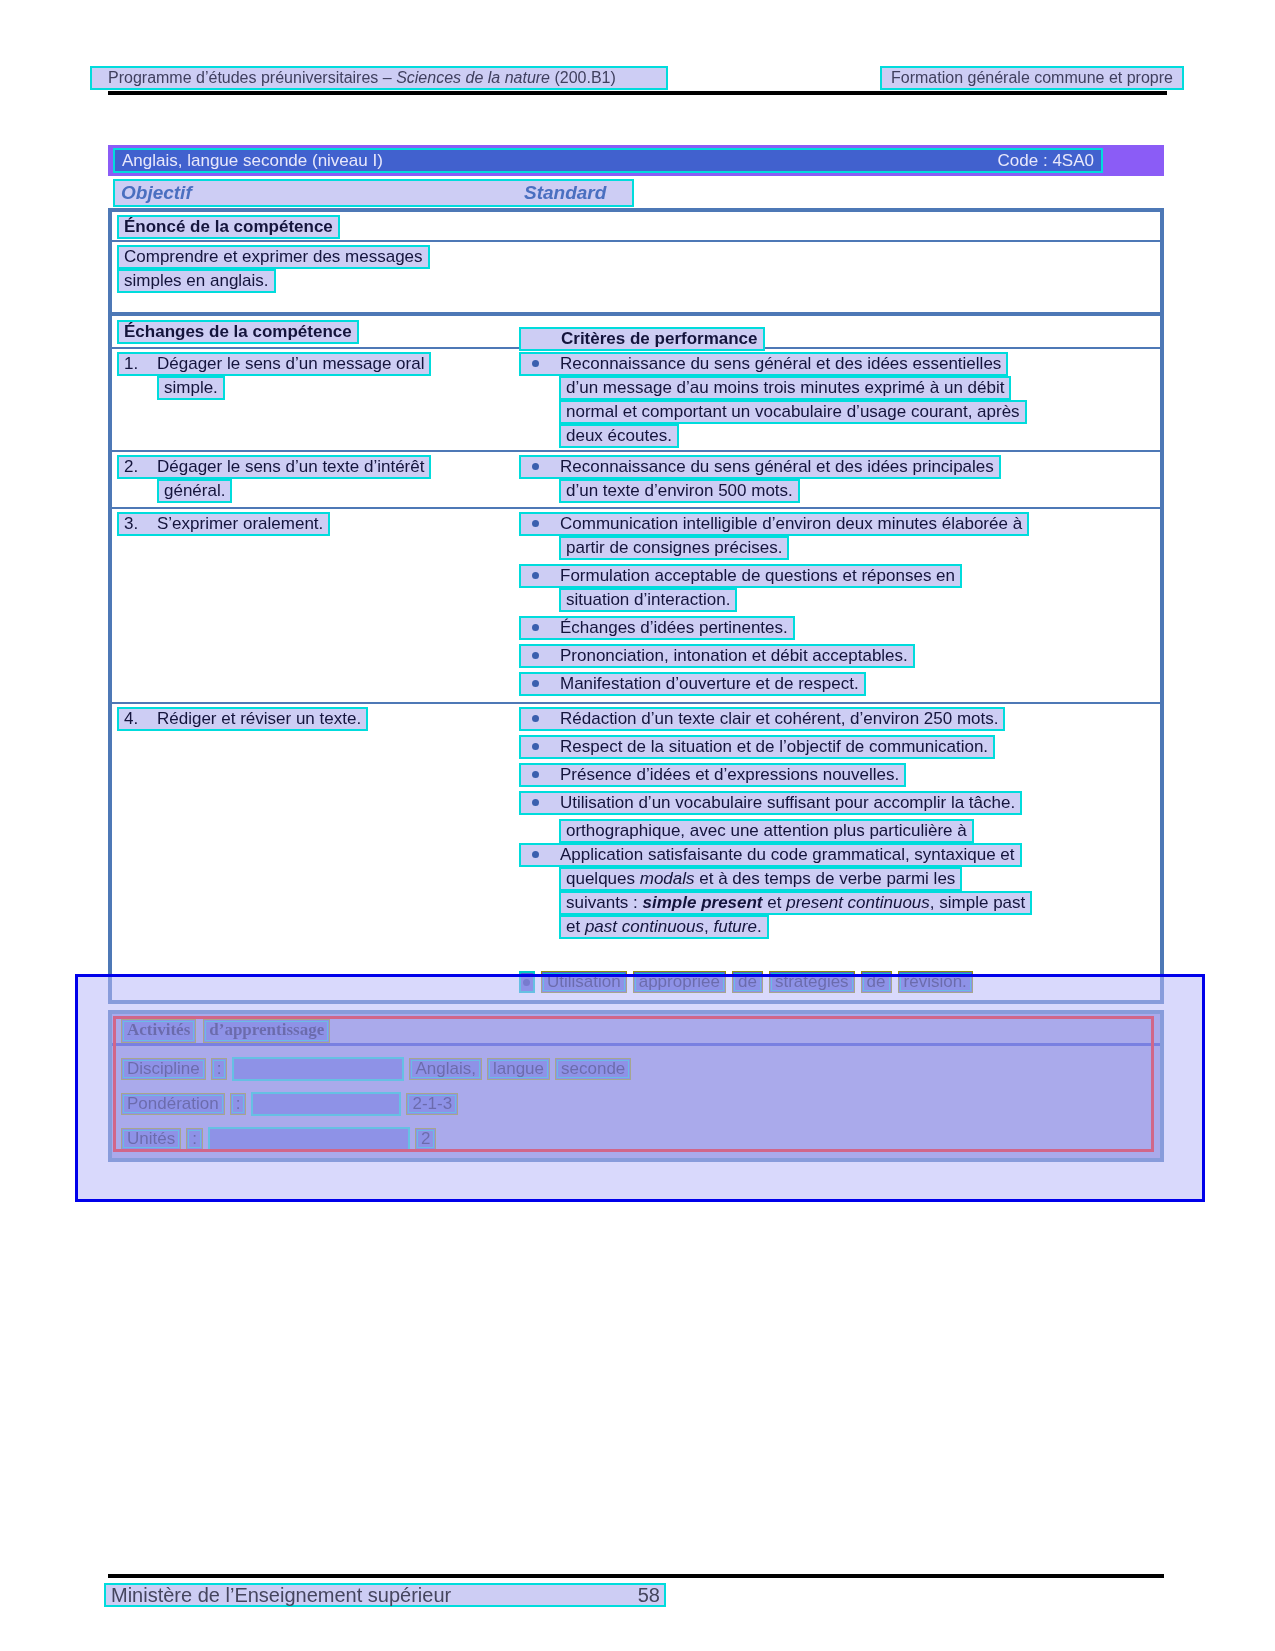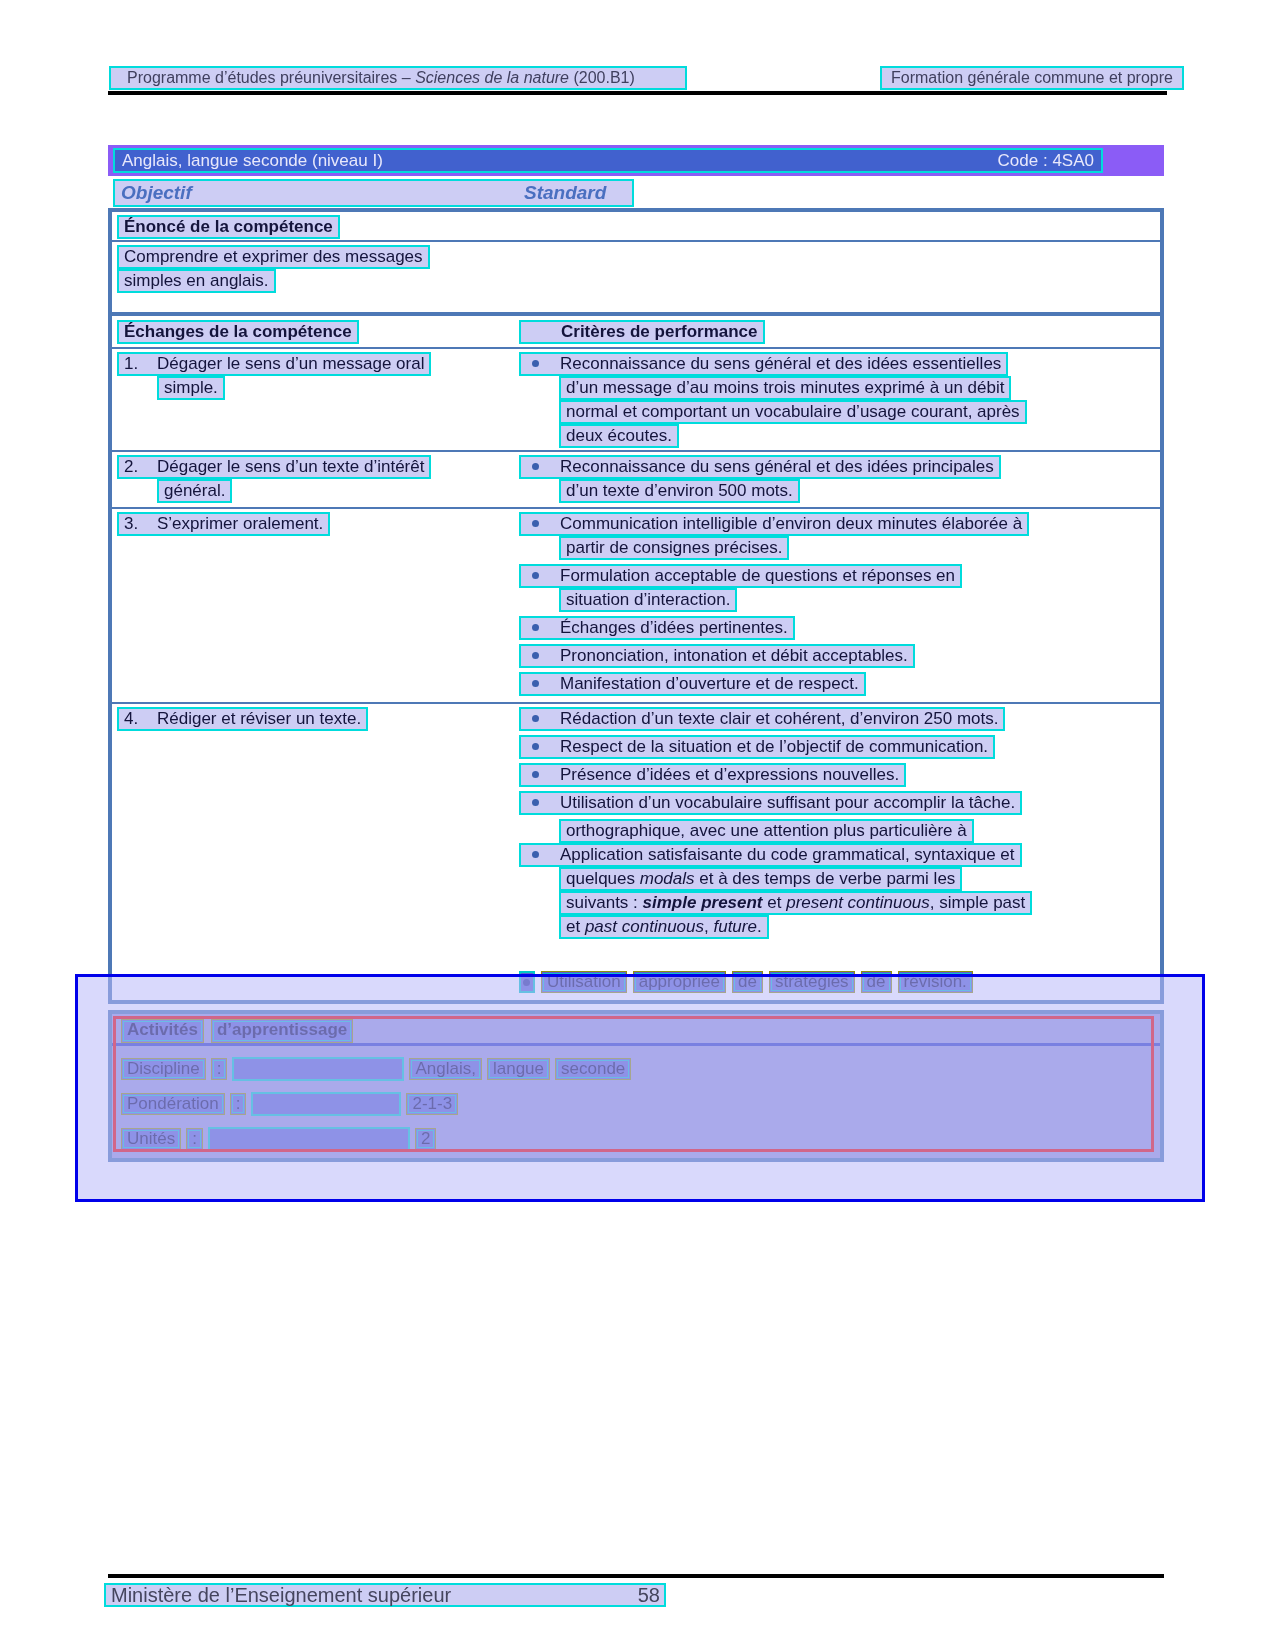--- a/index.html
+++ b/index.html
@@ -28,21 +28,21 @@
   .cleft{position:absolute;left:5px;top:3px;width:398px;}
   .cright{position:absolute;left:407px;top:3px;width:646px;}
   .num{display:inline-block;width:33px;}
   .cont{margin-left:40px;margin-top:0;}
   .crit{margin-bottom:4px;}
   .dot{display:inline-block;width:7px;height:7px;border-radius:50%;background:#3a5fae;margin:0 21px 2px 6px;}
   .itemline{margin-bottom:0;}
   
   .acttbl{position:absolute;left:108px;top:1010px;width:1056px;height:152px;border:4px solid #4d78b6;
       box-sizing:border-box;background:#9898da;}
-  .acthead{height:32px;border-bottom:3px solid #2a3ac4;padding:5px 0 0 9px;display:flex;gap:7px;box-sizing:border-box;}
+  .acthead{height:32px;border-bottom:3px solid #2a3ac4;padding:5px 0 0 9px;display:flex;gap:7px;box-sizing:border-box;font-family:Liberation Serif, serif;}
   .act-row{display:flex;align-items:center;gap:5px;padding-left:9px;margin-top:11px;}
   .w,.wbox{display:table;background:#5a62d0;border:1px solid #8f8f0a;outline:1px solid rgba(0,205,205,.85);
       outline-offset:-3px;padding:1px 5px;font-size:17px;line-height:18px;color:#0d0d4e;white-space:nowrap;}
   .act-row .w{display:inline-block;}
   .acthead .w{font-weight:bold;}
   .spacer{height:18px;background:#5a62d0;border:2px solid #00c8c8;outline:none;}
   .sp1{width:158px;}.sp2{width:136px;}.sp3{width:188px;}
   .b6{position:absolute;left:407px;top:267px;display:flex;align-items:center;gap:6px;}
   .b6 .dotbox{display:inline-block;width:12px;height:18px;background:#5a62d0;border:2px solid #00c8c8;position:relative;}
   .b6 .dotbox i{position:absolute;left:2px;top:6px;width:7px;height:7px;border-radius:50%;background:#26309a;}
@@ -53,21 +53,21 @@
   
   .footerbox{position:absolute;left:104px;top:1583px;width:549px;height:20px;background:#cdcdf4;
       border:2px solid #00dcdc;display:flex;justify-content:space-between;align-items:center;
       font-size:20px;color:#45455e;padding:0 4px 0 5px;}
 </style>
 </head>
 <body>
 
 <div class="page">
 
-  <div class="hl hdr abs" style="left:109px;top:66px;width:553px;padding-left:16px;">
+  <div class="hl hdr abs" style="left:90px;top:66px;width:553px;padding-left:16px;">
       <span>Programme d’études préuniversitaires – </span>
       <span style="font-style: italic;">Sciences de la nature</span>
       <span> (200.B1)</span>
     </div>
   <div class="hl hdr abs" style="left:880px;top:66px;width:290px;text-align:center;">Formation générale commune et propre</div>
   <div class="rule" style="left:108px;top:91px;width:1059px;height:4px;"></div>
 
   <div class="titlebar">
     <div class="titlebar-inner">
       <span>Anglais, langue seconde (niveau I)</span>
@@ -89,21 +89,21 @@
         <span class="hl itemline">Comprendre et exprimer des messages</span>
         <span class="hl itemline">simples en anglais.</span>
       </div>
     </div>
   </div>
 
   <div class="tbl" style="top:312px;height:692px;">
 
     <div class="trow" style="height:33px;">
       <span class="hl bold abs" style="left:5px;top:4px;">Échanges de la compétence</span>
-      <span class="hl bold abs" style="left:407px;top:4px;padding-left:40px;">Critères de performance</span>
+      <span class="hl bold abs" style="left:407px;top:11px;padding-left:40px;">Critères de performance</span>
     </div>
 
     <div class="trow" style="height:103px;">
       <div class="cleft">
         <span class="hl itemline">
             <span class="num">1.</span>
             <span>Dégager le sens d’un message oral</span>
           </span>
         <span class="hl cont">simple.</span>
       </div>

